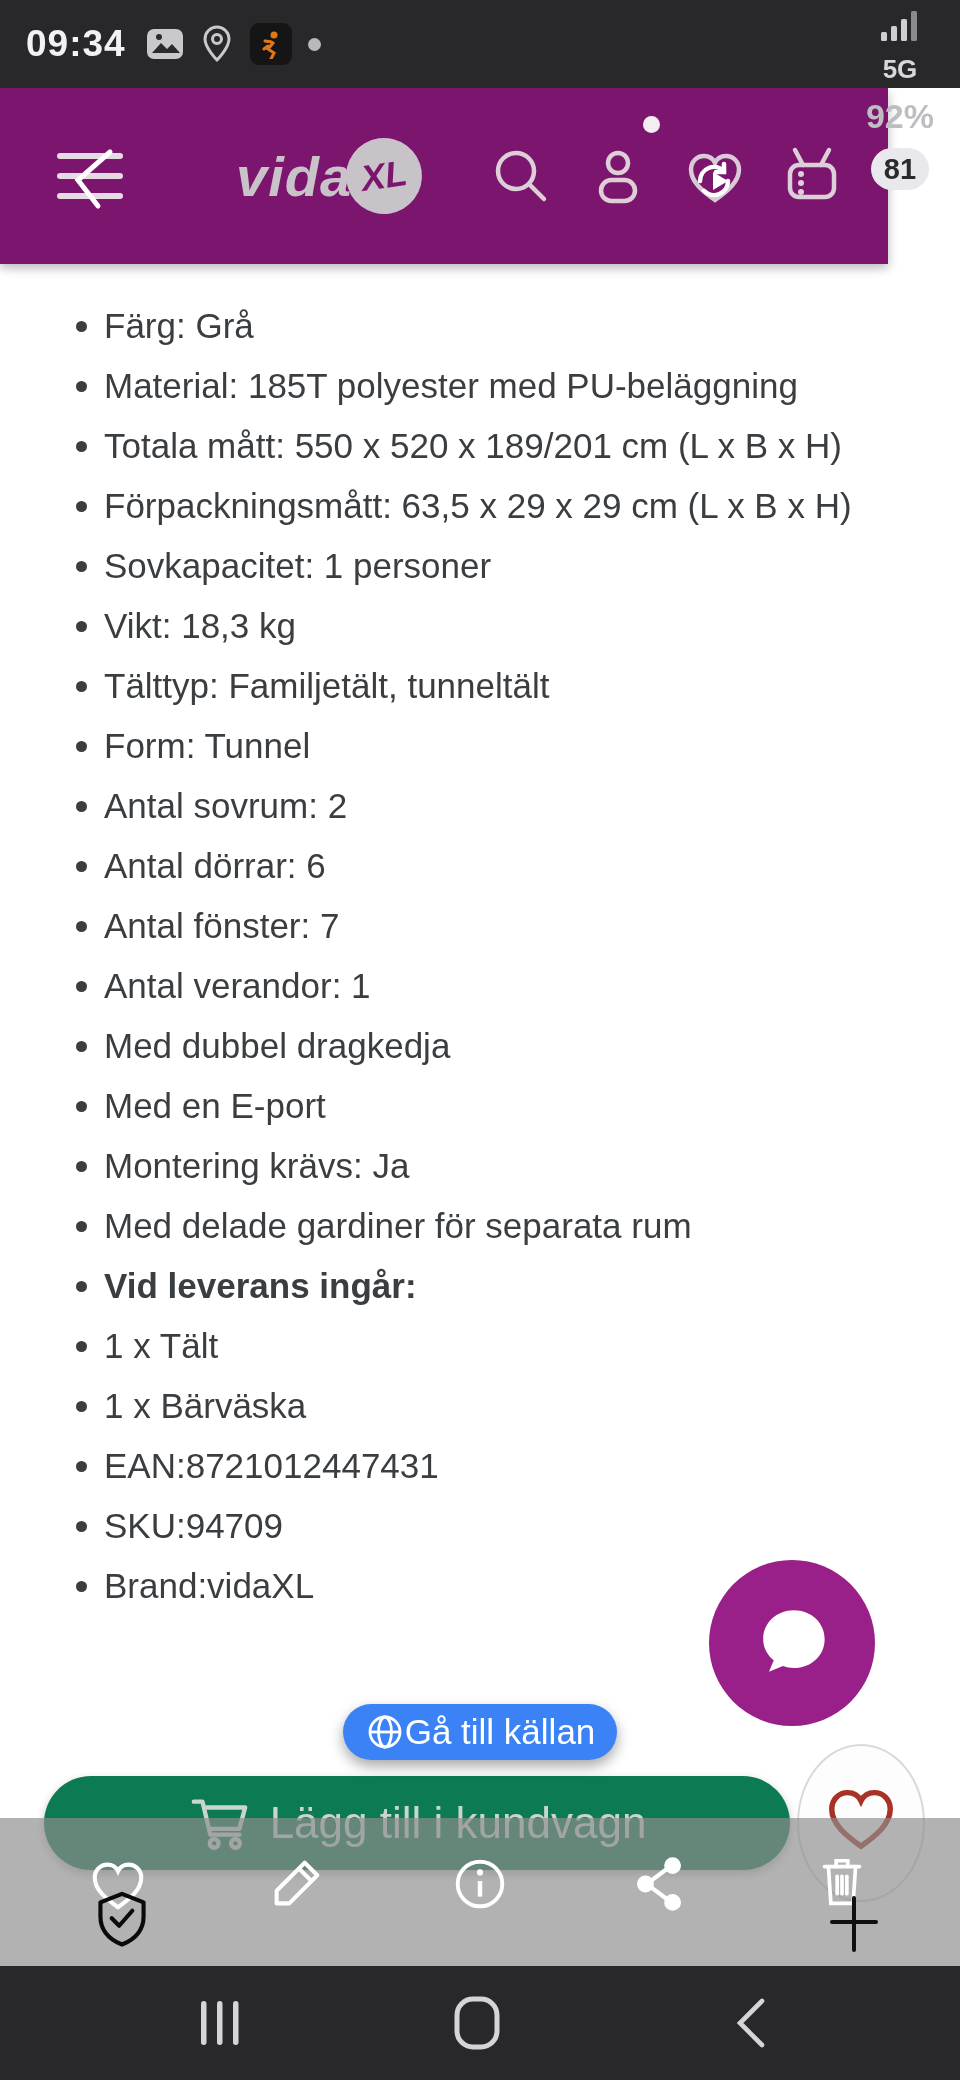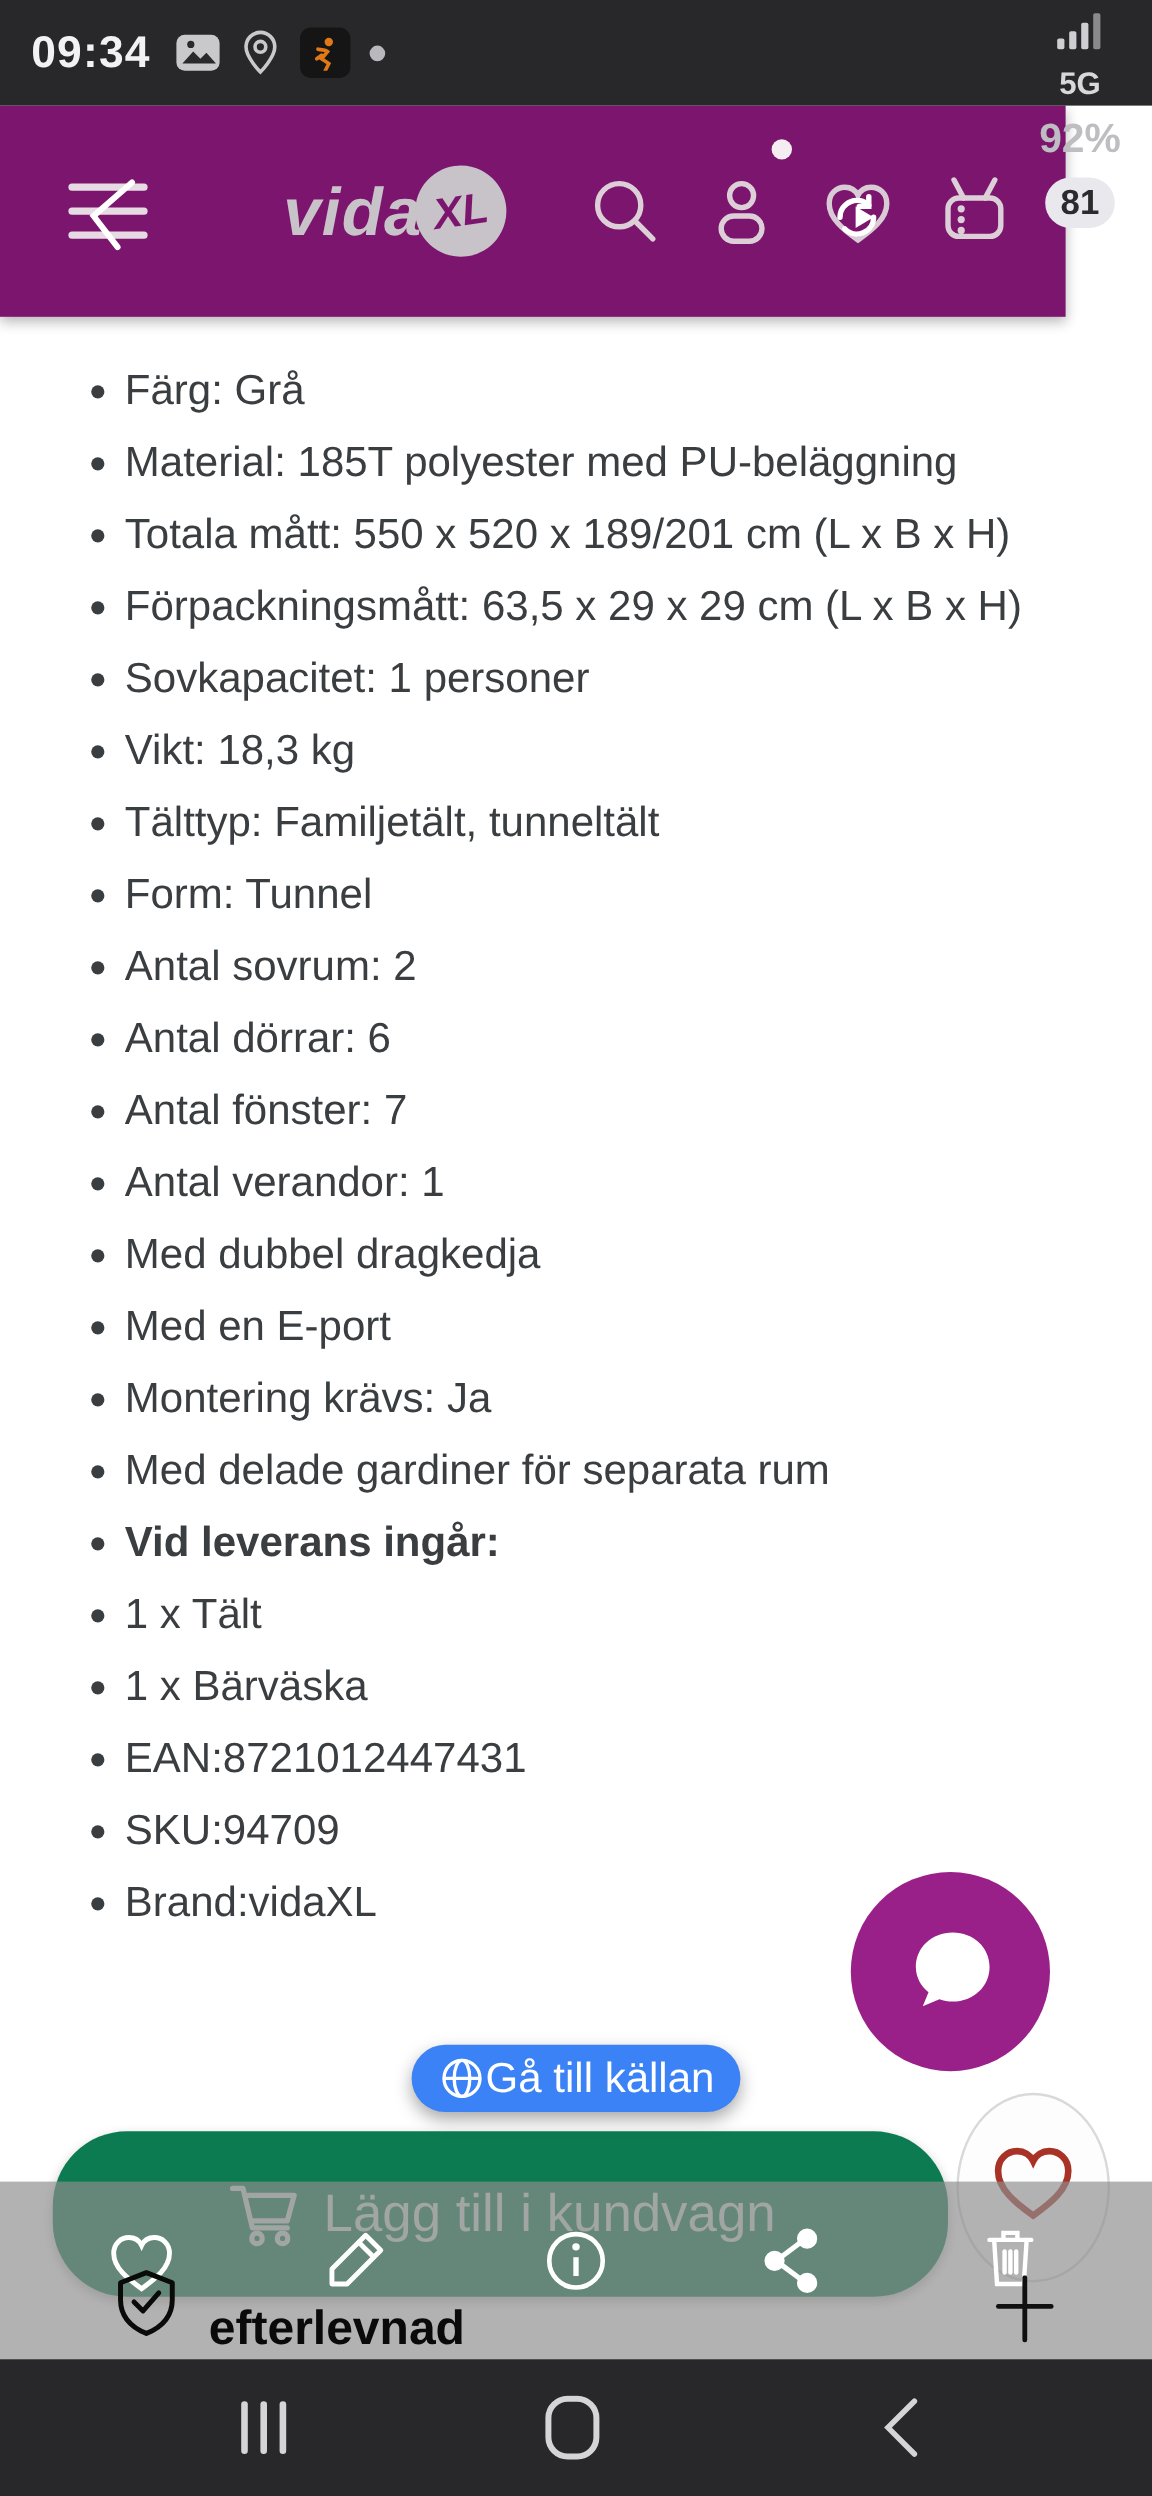--- a/index.html
+++ b/index.html
@@ -36,21 +36,21 @@
   .spec-list li { position:relative; font-size:35px; line-height:60px; color:#3a3e41; }
   .spec-list li::before { content:""; position:absolute; left:-28px; top:25px; width:11px; height:11px; border-radius:50%; background:#3a3e41; }
   .spec-list li.bold { font-weight:bold; }
 
   
   .chat-fab { position:absolute; left:709px; top:1560px; width:166px; height:166px; border-radius:50%;
     background:#9a2089; display:flex; align-items:center; justify-content:center; z-index:2; }
   .source-pill { position:absolute; left:343px; top:1704px; width:274px; height:56px; border-radius:37px;
     background:#3b82f6; box-shadow:0 6px 14px rgba(0,0,0,.35); display:flex; align-items:center; justify-content:center;
     color:#fff; font-size:35px; z-index:3; }
-  .add-cart-btn { position:absolute; left:44px; top:1776px; width:746px; height:138px; border-radius:62px;
+  .add-cart-btn { position:absolute; left:44px; top:1776px; width:746px; height:94px; border-radius:62px;
     background:#0d7b52; display:flex; align-items:center; justify-content:center; gap:20px;
     color:#c9d6cf; font-size:44px; z-index:1; box-shadow:0 4px 10px rgba(0,0,0,.25); }
   .wish-circle { position:absolute; left:797px; top:1744px; width:128px; height:158px; border-radius:50%;
     background:#fdfdfd; border:2px solid #d9d9d9; z-index:1; display:flex; justify-content:center; }
   .wish-heart { width:78px; height:78px; color:#a93226; margin-top:32px; }
   .black-plus { position:absolute; left:826px; top:1896px; width:56px; height:56px; color:#101010; z-index:6; }
   .shield { position:absolute; left:92px; top:1890px; width:60px; height:64px; color:#0a0a0a; z-index:6; }
   .compliance { position:absolute; left:174px; top:1918px; font-size:40px; font-weight:bold; color:#0a0a0a; z-index:6; }
 
   
@@ -274,21 +274,20 @@
         <line x1="28" y1="2" x2="28" y2="54"></line>
         <line x1="6" y1="26" x2="50" y2="26"></line>
       </svg>
   </span>
   <span class="shield">
     <svg width="60" height="64" viewBox="0 0 64 68" fill="none" stroke="currentColor" stroke-width="4.4" stroke-linejoin="round">
         <path d="M32 4l23 9v15c0 15-9.5 24.5-23 30C18.5 52.5 9 43 9 28V13l23-9z"></path>
         <path d="M21 30l8 8 14-16" stroke-linecap="round"></path>
       </svg>
   </span>
-  <span class="compliance">efterlevnad</span>
 
   <div class="nav-bar">
     <span class="nav-btn" style="left:185px; width:70px">
       <svg width="40" height="48" viewBox="0 0 40 48">
           <rect x="1" y="2" width="5.5" height="44" rx="2.7" fill="currentColor"></rect>
           <rect x="17" y="2" width="5.5" height="44" rx="2.7" fill="currentColor"></rect>
           <rect x="33" y="2" width="5.5" height="44" rx="2.7" fill="currentColor"></rect>
         </svg>
     </span>
     <span class="nav-btn" style="left:442px; width:70px">

